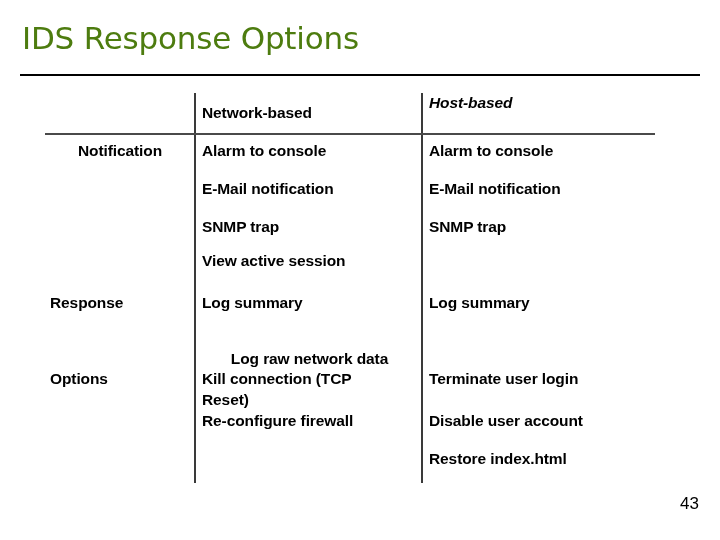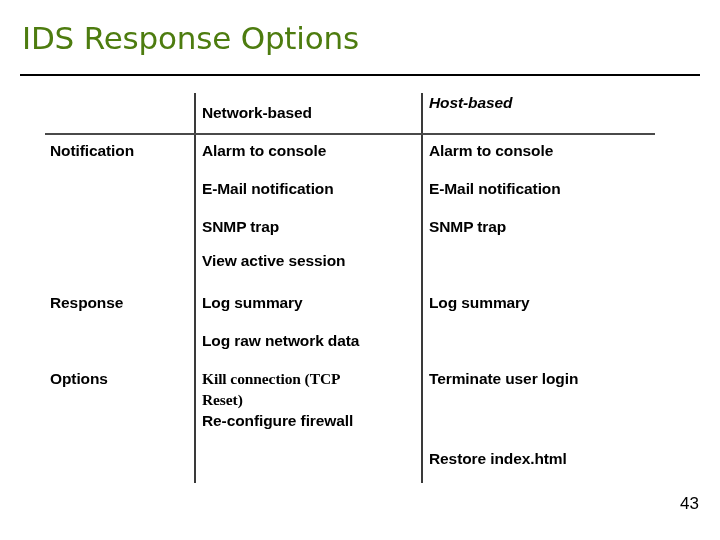--- a/index.html
+++ b/index.html
@@ -101,41 +101,42 @@
 
 <div class="table-area">
 
   <div class="vline vline-1"></div>
   <div class="vline vline-2"></div>
   <div class="hline"></div>
 
   <div class="cell col-head col-net" style="top:102px;">Network-based</div>
   <div class="cell col-head col-host" style="top:92px;font-style:italic;">Host-based</div>
 
-  <div class="cell col-label" style="top:140px;">Notification</div>
+  <div class="cell col-label" style="top:140px;margin-left:28px;">Notification</div>
 
   <div class="cell col-net" style="top:140px;">Alarm to console</div>
   <div class="cell col-net" style="top:178px;">E-Mail notification</div>
   <div class="cell col-net" style="top:216px;">SNMP trap</div>
   <div class="cell col-net" style="top:250px;">View active session</div>
 
   <div class="cell col-host" style="top:140px;">Alarm to console</div>
   <div class="cell col-host" style="top:178px;">E-Mail notification</div>
   <div class="cell col-host" style="top:216px;">SNMP trap</div>
 
   <div class="cell col-label" style="top:292px;">Response</div>
 
   <div class="cell col-net" style="top:292px;">Log summary</div>
-  <div class="cell col-net" style="top:330px;">Log raw network data</div>
+  <div class="cell col-net" style="top:348px;text-align:center;">Log raw network data</div>
 
   <div class="cell col-host" style="top:292px;">Log summary</div>
 
   <div class="cell col-label" style="top:368px;">Options</div>
 
-  <div class="cell col-net" style="top:368px; width:180px;font-family:Liberation Serif, serif;">Kill connection (TCP Reset)</div>
+  <div class="cell col-net" style="top:368px; width:180px;">Kill connection (TCP Reset)</div>
   <div class="cell col-host" style="top:368px;">Terminate user login</div>
 
   <div class="cell col-net" style="top:410px;">Re-configure firewall</div>
+  <div class="cell col-host" style="top:410px;">Disable user account</div>
   <div class="cell col-host" style="top:448px;">Restore index.html</div>
 
 </div>
 
 <div class="page-number">43</div>
 
 </body></html>

